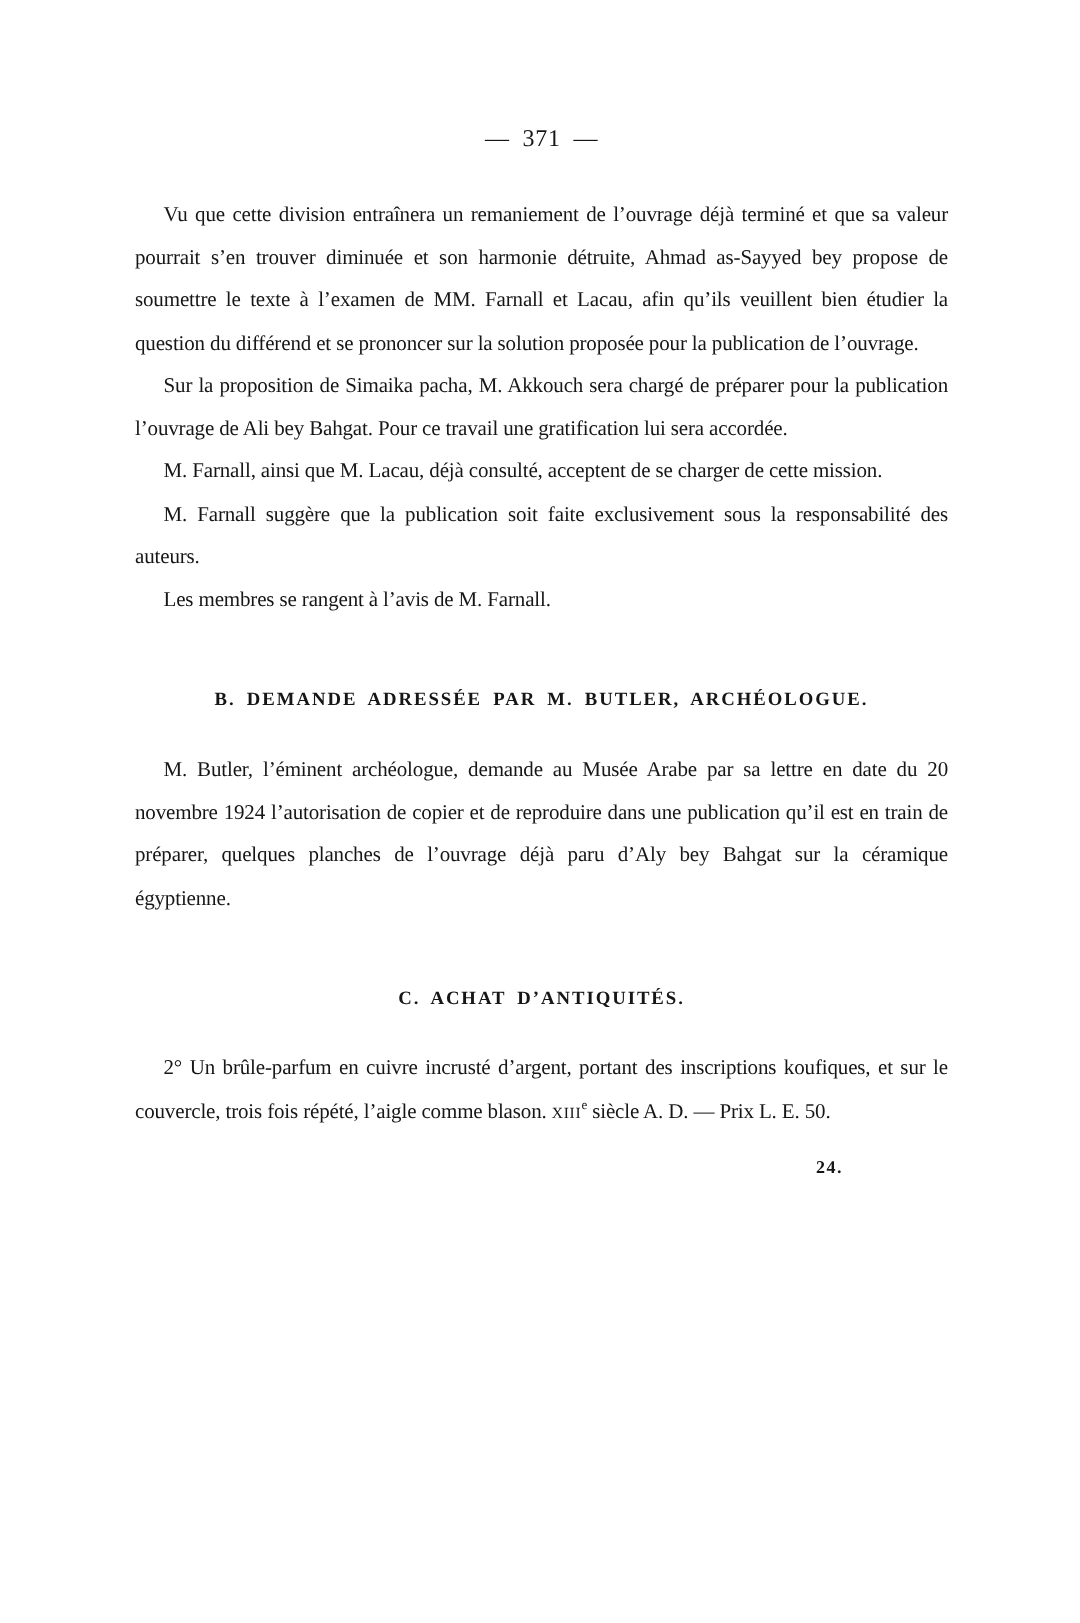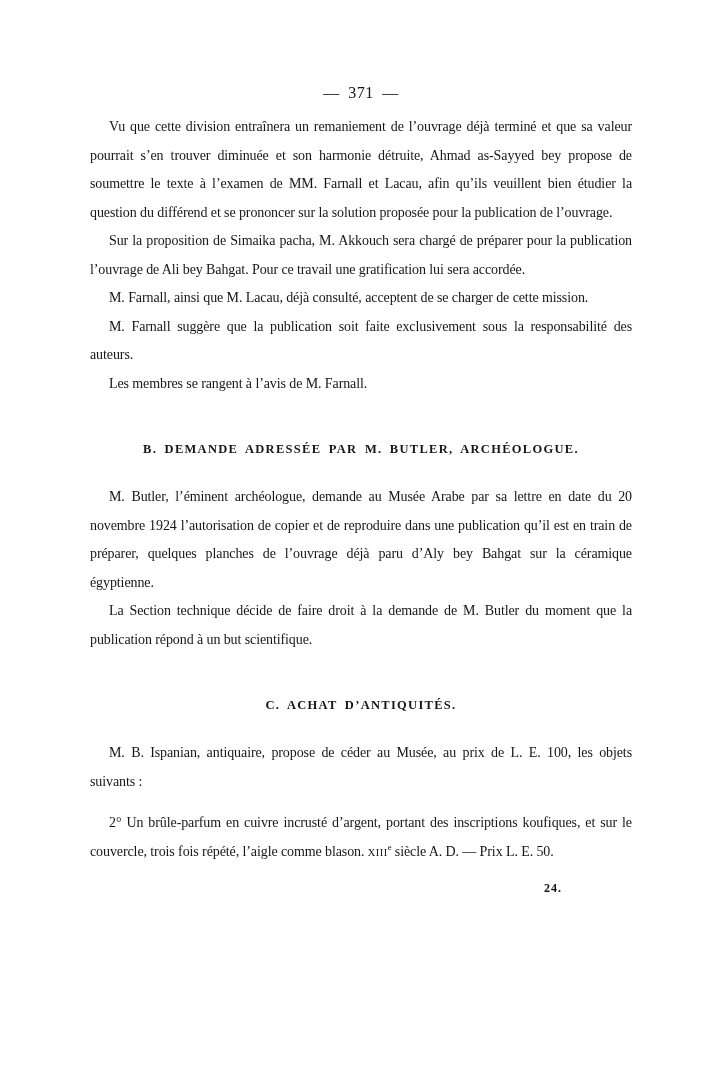--- a/index.html
+++ b/index.html
@@ -11,21 +11,21 @@
     background: #ffffff;
     padding: 84px 88px 0 90px;
     color: #161616;
     font-family: "Liberation Serif", "DejaVu Serif", serif;
     overflow: hidden;
   }
   .pagenum {
     text-align: center;
     font-size: 16px;
     line-height: 18px;
-    margin: 0 0 11px 0;
+    margin: 0 0 28px 0;
     letter-spacing: 0.5px;
     word-spacing: 4px;
   }
   p { margin: 0; }
   .para, .item {
     font-size: 14px;
     line-height: 28.5px;
     text-align: justify;
     text-indent: 19px;
     letter-spacing: -0.1px;
@@ -60,20 +60,18 @@
   <div class="pagenum">— 371 —</div>
 
   <main class="body">
       <p class="para">Vu que cette division entraînera un remaniement de l’ouvrage déjà terminé et que sa valeur pourrait s’en trouver diminuée et son harmonie détruite, Ahmad as-Sayyed bey propose de soumettre le texte à l’examen de MM. Farnall et Lacau, afin qu’ils veuillent bien étudier la question du différend et se prononcer sur la solution proposée pour la publication de l’ouvrage.</p>
       <p class="para">Sur la proposition de Simaika pacha, M. Akkouch sera chargé de préparer pour la publication l’ouvrage de Ali bey Bahgat. Pour ce travail une gratification lui sera accordée.</p>
       <p class="para">M. Farnall, ainsi que M. Lacau, déjà consulté, acceptent de se charger de cette mission.</p>
       <p class="para">M. Farnall suggère que la publication soit faite exclusivement sous la responsabilité des auteurs.</p>
       <p class="para">Les membres se rangent à l’avis de M. Farnall.</p>
       <h2 class="heading">B. DEMANDE ADRESSÉE PAR M. BUTLER, ARCHÉOLOGUE.</h2>
       <p class="para">M. Butler, l’éminent archéologue, demande au Musée Arabe par sa lettre en date du 20 novembre 1924 l’autorisation de copier et de reproduire dans une publication qu’il est en train de préparer, quelques planches de l’ouvrage déjà paru d’Aly bey Bahgat sur la céramique égyptienne.</p>
-      <p class="para">La Section technique décide de faire droit à la demande de M. Butler du moment que la publication répond à un but scientifique.</p>
       <h2 class="heading">C. ACHAT D’ANTIQUITÉS.</h2>
-      <p class="para">M. B. Ispanian, antiquaire, propose de céder au Musée, au prix de L. E. 100, les objets suivants :</p>
       <p class="item"><span>2° Un brûle-parfum en cuivre incrusté d’argent, portant des inscriptions koufiques, et sur le couvercle, trois fois répété, l’aigle comme blason. </span><span class="smallcaps">XIII</span><span class="sup">e</span><span> siècle A. D. — Prix L. E. 50.</span></p>
     </main>
 
   <div class="signature">24.</div>
 </div>
 
 </body></html>

